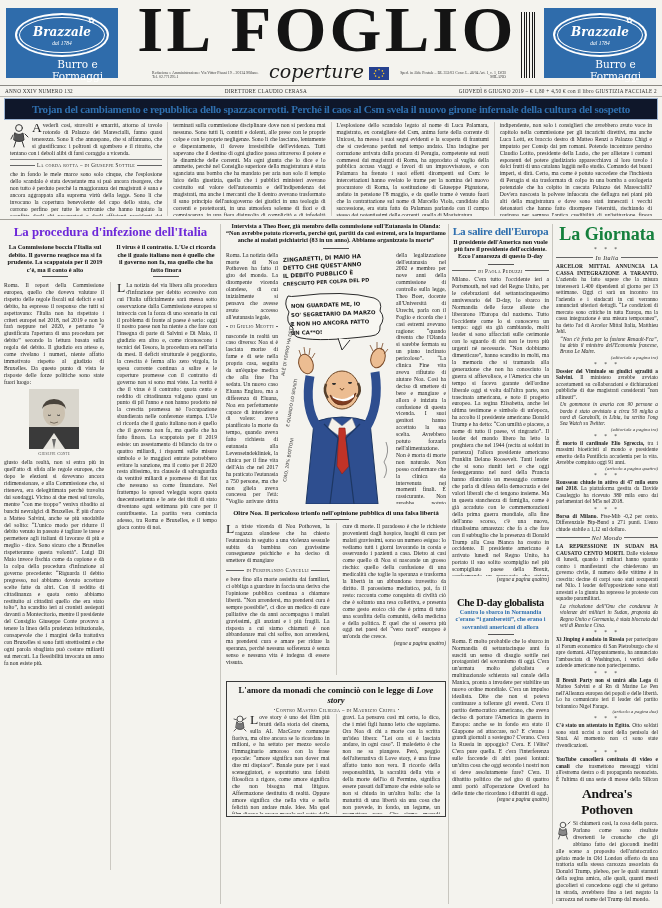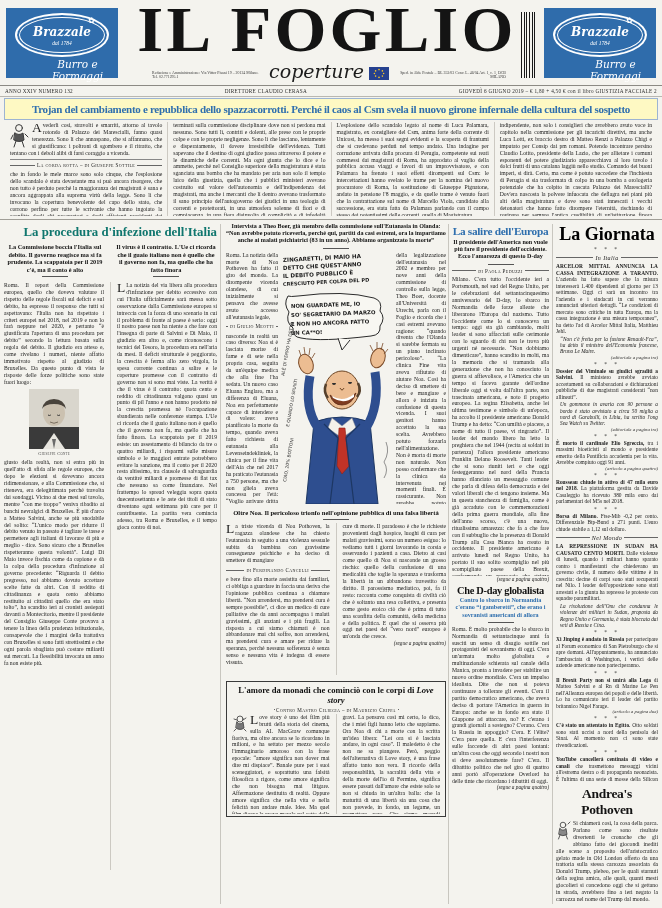--- a/index.html
+++ b/index.html
@@ -7,56 +7,56 @@
         font-family:"Liberation Serif",serif;color:#1c1c1c;overflow:hidden;}
   
   .ad{position:absolute;top:8px;width:112px;height:70px;background:#2f6cab;color:#fff;text-align:center;}
   .ad-left{left:6px}.ad-right{right:6px}
   .oval{margin:5px auto 1px;width:90px;height:40px;border:2px solid #fff;border-radius:50%;
         box-shadow:inset 0 0 0 2px #2f6cab,inset 0 0 0 3px #fff;
         display:flex;flex-direction:column;justify-content:center;position:relative;}
   .brand{font-style:italic;font-weight:bold;font-size:12px;line-height:15px;font-family:"DejaVu Serif",serif;}
   .since{font-style:italic;font-size:5.5px;}
   .flower{position:absolute;top:1px;right:12px;font-size:8px;}
-  .tagline{font-style:italic;font-size:10.5px;font-family:"DejaVu Serif",serif;margin-left:31px;}
+  .tagline{font-size:10.5px;font-family:"DejaVu Serif",serif;margin-left:31px;}
   .mast-title{position:absolute;left:136px;top:-6px;width:382px;text-align:center;font-weight:bold;
         font-size:63px;letter-spacing:3px;transform:scaleX(1.06);transform-origin:center;color:#141414;}
   .barcode{position:absolute;left:521px;top:12px;width:15px;height:66px;
         background:repeating-linear-gradient(90deg,#181818 0 1px,transparent 1px 2.7px);}
   .imprint-row{position:absolute;left:140px;top:62px;width:378px;display:flex;align-items:flex-end;justify-content:center;gap:5px;}
   .imprint{font-size:3.9px;color:#3a3a3a;width:112px;line-height:4.6px;}
   .quotidiano{font-style:italic;font-size:19px;line-height:18px;font-family:"DejaVu Serif",serif;}
   .mh-rule{position:absolute;left:0;right:0;top:85px;border-top:1px solid #8c8a84;}
   .dateline{position:absolute;top:88px;left:5px;right:5px;display:flex;justify-content:space-between;
         font-size:5.2px;letter-spacing:.3px;color:#2a2a2a;}
   .dl-rule{position:absolute;left:0;right:0;top:96px;border-top:1px solid #b9b7b0;}
   
   .banner{position:absolute;top:98px;left:4px;right:4px;height:20px;border:1px solid #9db4d2;
-        display:flex;align-items:center;justify-content:center;background:#fef9c3;}
+        display:flex;align-items:center;justify-content:center;background:#0f172a;}
   .banner h1{margin:0;font-size:11px;font-weight:bold;letter-spacing:-.3px;color:#2f6fae;white-space:nowrap;}
   
   .bodytext{font-size:5.7px;line-height:6.9px;text-align:justify;color:#212121;}
   .dropcap{float:left;font-size:13.5px;line-height:11px;margin-right:1px;}
   .rubric{display:flex;align-items:center;gap:2px;margin:2.5px 0;}
   .rubric .dash{flex:1;border-top:1px solid #666;}
   .rubric .rlabel{font-size:5.1px;letter-spacing:.4px;font-variant:small-caps;white-space:nowrap;color:#222;}
   .hrline{border-top:1px solid #888;margin:2px 0 1.5px;}
   .jump{font-style:italic;font-size:5.3px;text-align:right;color:#222;}
   .sfrule{width:26px;border-top:1px solid #555;margin:3px auto;}
   
   .lead{position:absolute;top:122px;left:5px;right:5px;height:94px;display:flex;}
   .lcol{flex:1;padding:0 5px;overflow:hidden;}
   .lcol + .lcol{border-left:1px solid #ccc9c2;}
   .lead-icon{float:left;margin:1px 2px 0 0;}
   
   .sectrule{position:absolute;top:219px;left:0;right:0;border-top:1px solid #a09e97;}
   .vrule{position:absolute;top:224px;bottom:4px;width:1px;background:#c8c6bf;}
   
   .leftart{position:absolute;top:223px;left:4px;width:213px;height:681px;overflow:hidden;}
-  .leftart h2{margin:2px 0 3px;text-align:right;font-size:12.8px;color:#0f766e;font-weight:bold;}
+  .leftart h2{margin:2px 0 3px;text-align:center;font-size:12.8px;color:#6d28d9;font-weight:bold;}
   .sf-row{display:flex;gap:9px;}
   .standfirst{flex:1;font-size:6.3px;line-height:7.5px;font-weight:bold;text-align:center;color:#111;}
   .leftbody{display:flex;height:588px;margin-top:2px;}
   .lb-col{flex:1;overflow:hidden;}
   .lb-col + .lb-col{border-left:1px solid #ccc9c2;padding-left:6px;margin-left:6px;}
   .photo{width:56px;margin:3px auto 2px;text-align:center;}
   .caption{font-size:4.6px;letter-spacing:.3px;color:#444;font-variant:small-caps;text-align:center;}
   
   .mid{position:absolute;top:223px;left:226px;width:220px;height:683px;overflow:hidden;}
   .mid h2.noa-h{margin:2px 0 2px;text-align:center;font-size:12px;color:#c3251d;font-weight:bold;letter-spacing:-.2px;}
@@ -73,27 +73,27 @@
   .m-col + .m-col{border-left:1px solid #ccc9c2;padding-left:6px;margin-left:6px;}
   .lovebox{margin-top:6px;border:1px solid #3a3a3a;padding:3px 5px;height:128px;overflow:hidden;background:#f4f3ee;}
   .lovebox h2{margin:0 0 2px;text-align:center;font-size:8.6px;font-weight:bold;color:#101010;}
   .love-body{display:flex;height:100px;margin-top:1px;}
   .love-icon{float:left;margin:0 2px 0 0;}
   
   .eur{position:absolute;top:223px;left:452px;width:97px;height:683px;overflow:hidden;}
   .eur h2.eur-h{margin:2px 0;text-align:center;font-size:11.3px;color:#2f6fae;font-weight:bold;letter-spacing:-.3px;}
   .eur .standfirst{font-size:6.1px;line-height:7.2px;}
   .eur-body{height:300px;overflow:hidden;margin-top:1px;}
-  .dday{margin-top:3px;}
+  .dday{margin-top:15px;}
   .dday h2{margin:1px 0;text-align:center;font-size:10.4px;color:#101010;font-weight:bold;letter-spacing:-.3px;}
   .dday .standfirst{color:#2f6fae;font-size:6.1px;line-height:7.2px;}
   .dday-body{height:158px;overflow:hidden;margin-top:2px;}
   
   .gio{position:absolute;top:223px;left:556px;width:102px;height:681px;overflow:hidden;}
-  .gio h2.gio-h{margin:1px 0 0;text-align:center;font-size:18px;font-weight:bold;color:#000000;}
+  .gio h2.gio-h{margin:1px 0 0;text-align:center;font-size:18px;font-weight:bold;color:#15803d;}
   .stars{text-align:center;font-size:5.5px;letter-spacing:3px;color:#333;margin:1px 0;}
   .gio-list{height:520px;overflow:hidden;}
   .gitem{font-size:5.4px;line-height:6.5px;text-align:justify;color:#212121;}
   .gquote{font-style:italic;font-size:5.3px;line-height:6.4px;margin:1px 0 0 4px;text-align:justify;color:#212121;}
   .gnote{font-style:italic;font-size:4.9px;text-align:right;color:#333;}
   .andrea{margin-top:3px;}
   .andrea h2{margin:0 0 2px;text-align:center;font-size:13.5px;font-weight:bold;letter-spacing:-.3px;color:#141414;}
   .andrea-icon{float:left;margin:1px 2px 0 0;}
   .andrea-body{height:118px;overflow:hidden;}
   svg text{font-family:"DejaVu Sans",sans-serif;}
@@ -300,21 +300,21 @@
           <span>e bere fino alla morte assistita dai familiari, ci obbliga a guardare in faccia una deriva che l'opinione pubblica continua a chiamare libertà. “Non arrendersi, ma prendersi cura è sempre possibile”, ci dice un medico di cure palliative che da anni accompagna i malati gravissimi, gli anziani e i più fragili. La risposta a cui siamo chiamati è non abbandonare mai chi soffre, non arrendersi, ma prendersi cura e amare per ridare la speranza, perché nessuna sofferenza è senza senso e nessuna vita è indegna di essere vissuta.</span>
         </div>
         <div class="m-col bodytext">
           <span>cure di morte. Il paradosso è che le richieste provenienti dagli hospice, luoghi di cura per malati gravissimi, sono un numero esiguo: lo vediamo tutti i giorni lavorando in corsia e osservando i pazienti a casa. Dietro ai casi come quello di Noa si nasconde un grosso rischio: quello della confusione di una medicalità che toglie la speranza e trasforma la libertà in un abbandono travestito da diritto. Il parossismo mediatico, poi, fa il resto: racconta come conquista di civiltà ciò che è soltanto una resa collettiva, e presenta come gesto eroico ciò che è prima di tutto una sconfitta della comunità, della medicina e della politica. E quel che si osserva più oggi nei paesi del “vero nord” europeo è un'onda che cresce.</span>
           <div class="jump">(segue a pagina quattro)</div>
         </div>
       </div>
     </div>
 
     <div class="lovebox">
-      <h2><span>L'amore da monadi che cominciò con le corpi di </span><i>Love story</i></h2>
+      <h2><span>L'amore da monadi che cominciò con le legge di </span><i>Love story</i></h2>
       <div class="rubric" style="width:60%;margin:1px auto">
         <span class="dash"></span>
         <span class="rlabel">Contro Mastro Ciliegia – di Maurizio Crippa</span>
         <span class="dash"></span>
       </div>
       <div class="love-body">
         <div class="m-col bodytext">
           <svg class="love-icon" width="16" height="18" viewBox="0 0 16 18">
             <g fill="none" stroke="#4a4a4a" stroke-width="0.9" stroke-linecap="round">
               <circle cx="8" cy="5" r="3"></circle>

